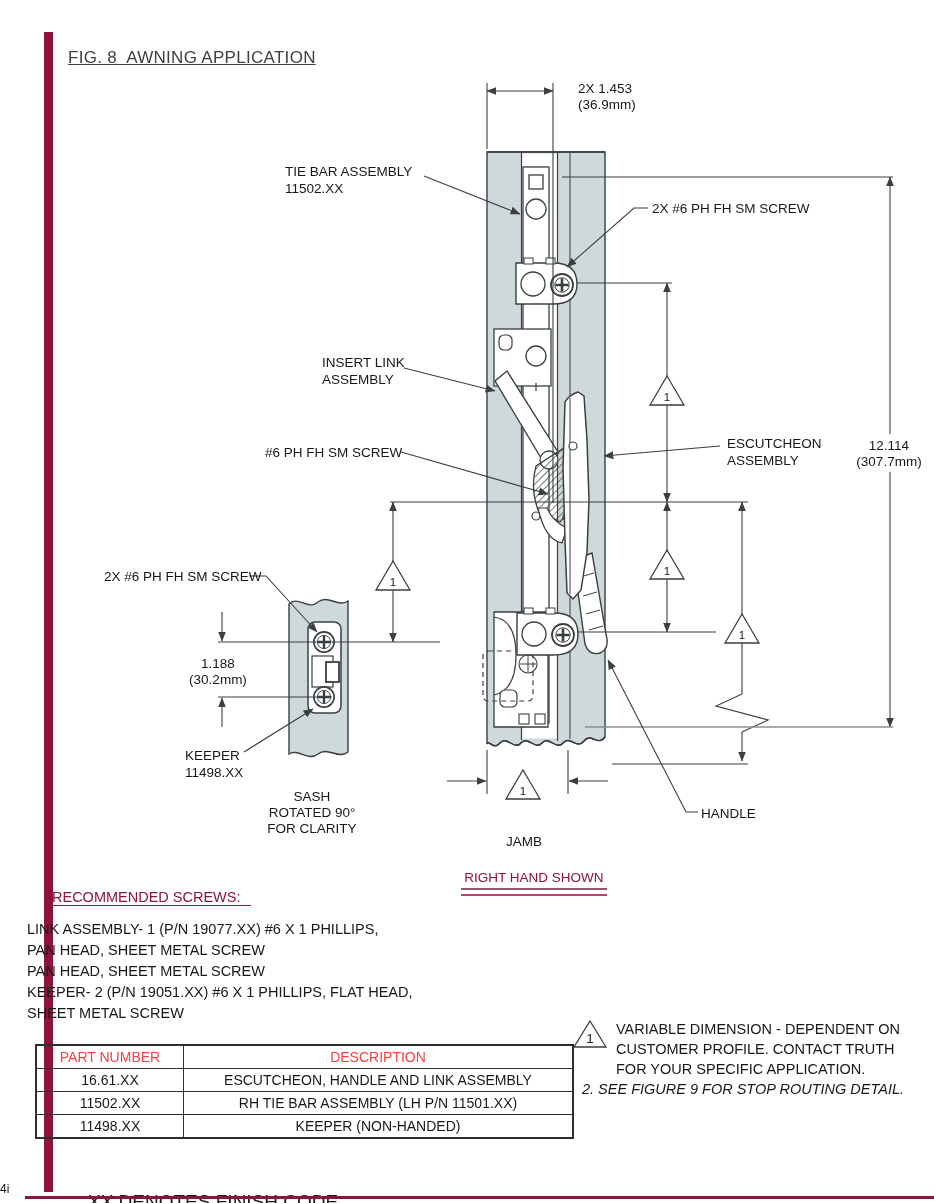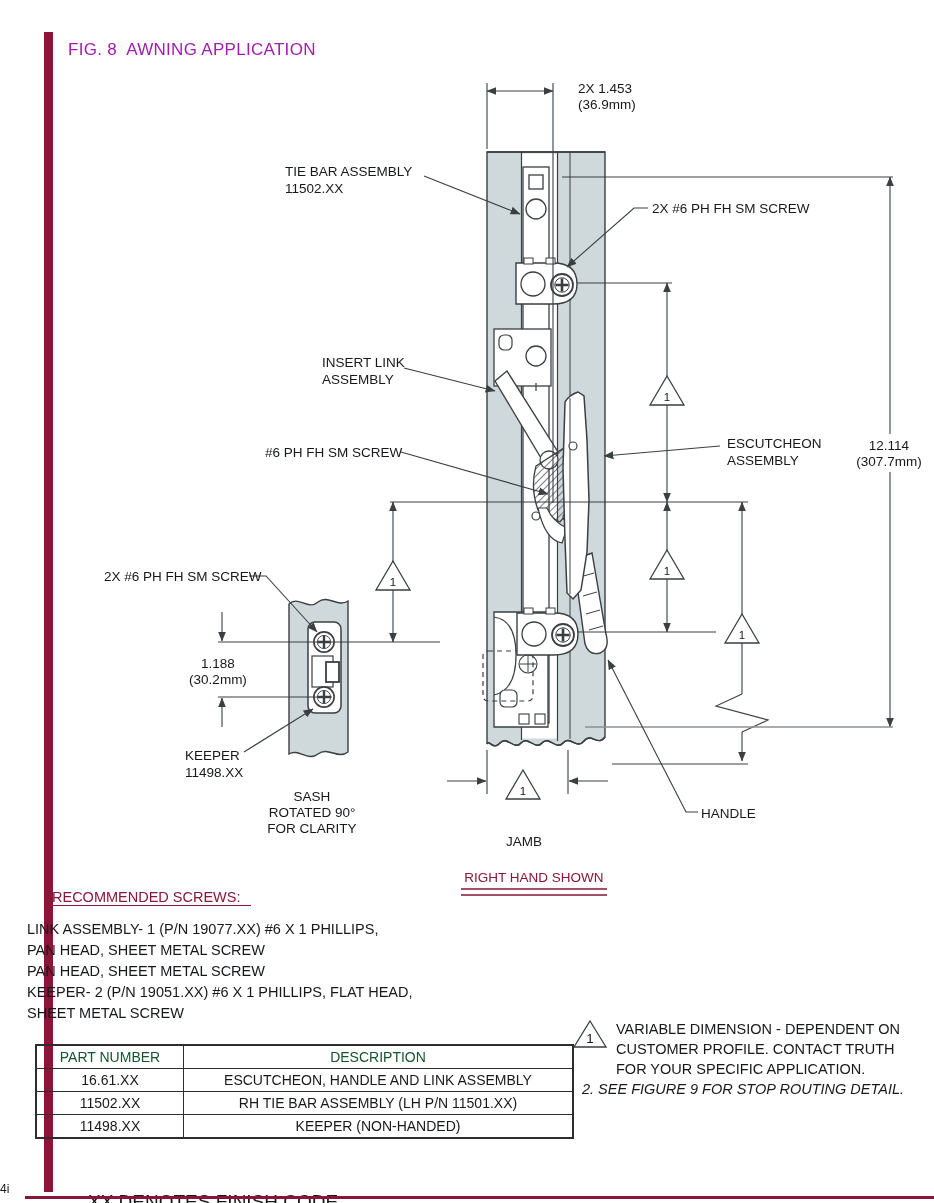--- a/index.html
+++ b/index.html
@@ -1,35 +1,35 @@
 <!DOCTYPE html>
 <html><head>
 <meta charset="utf-8">
 <style>
   html,body { margin:0; padding:0; background:#ffffff; }
   .page {
     position:relative; width:934px; height:1203px; background:#ffffff;
     font-family:"Liberation Sans", sans-serif; color:#16181a; overflow:hidden;
   }
   .left-bar { position:absolute; left:44px; top:32px; width:9px; height:1160px; background:#8a1538; }
-  .title { position:absolute; left:68px; top:40px; font-size:17px; color:#a21caf; white-space:pre; letter-spacing:.3px; }
+  .title { position:absolute; left:68px; top:48px; font-size:17px; color:#404040; white-space:pre; letter-spacing:.3px;text-decoration:underline; }
   svg.drawing { position:absolute; left:0; top:0; }
   svg text { font-family:"Liberation Sans", sans-serif; font-size:13.5px; fill:#16181a; }
   svg text.dim { font-size:13.5px; }
   svg text.flagnum { font-size:11.5px; }
   svg text.maroon { fill:#8a1538; }
 
   .screws-block { position:absolute; left:27px; top:889px; width:430px; font-size:14.5px; }
   .screws-heading { display:inline-block; margin-left:23px; color:#8a1538; border-bottom:1.6px solid #8a1538; padding:0 10px 0 2px; }
   .screws-lines { margin-top:13px; text-align:left; line-height:21px; }
 
   table.parts { position:absolute; left:35px; top:1044px; border-collapse:collapse; font-size:14px; }
   table.parts th, table.parts td { border:1.6px solid #2b2d2f; padding:1px 8px; height:20px; text-align:center; font-weight:normal; }
   table.parts { border:2px solid #2b2d2f; }
-  table.parts th { color:#14532d; }
+  table.parts th { color:#ef4444; }
   table.parts .c1 { width:130px; }
   table.parts .c2 { width:372px; }
 
   .note-block { position:absolute; left:568px; top:1019px; width:356px; font-size:14.5px; line-height:20px; }
   .note-heading { margin-bottom:8px; }
   .note-item1 { display:flex; align-items:flex-start; }
   .note-item1 .tri { flex:0 0 44px; margin-top:-2px; }
   .note-item1 .txt { margin-left:4px; }
   .note-i23 { margin-left:14px;font-style:italic; }
 

